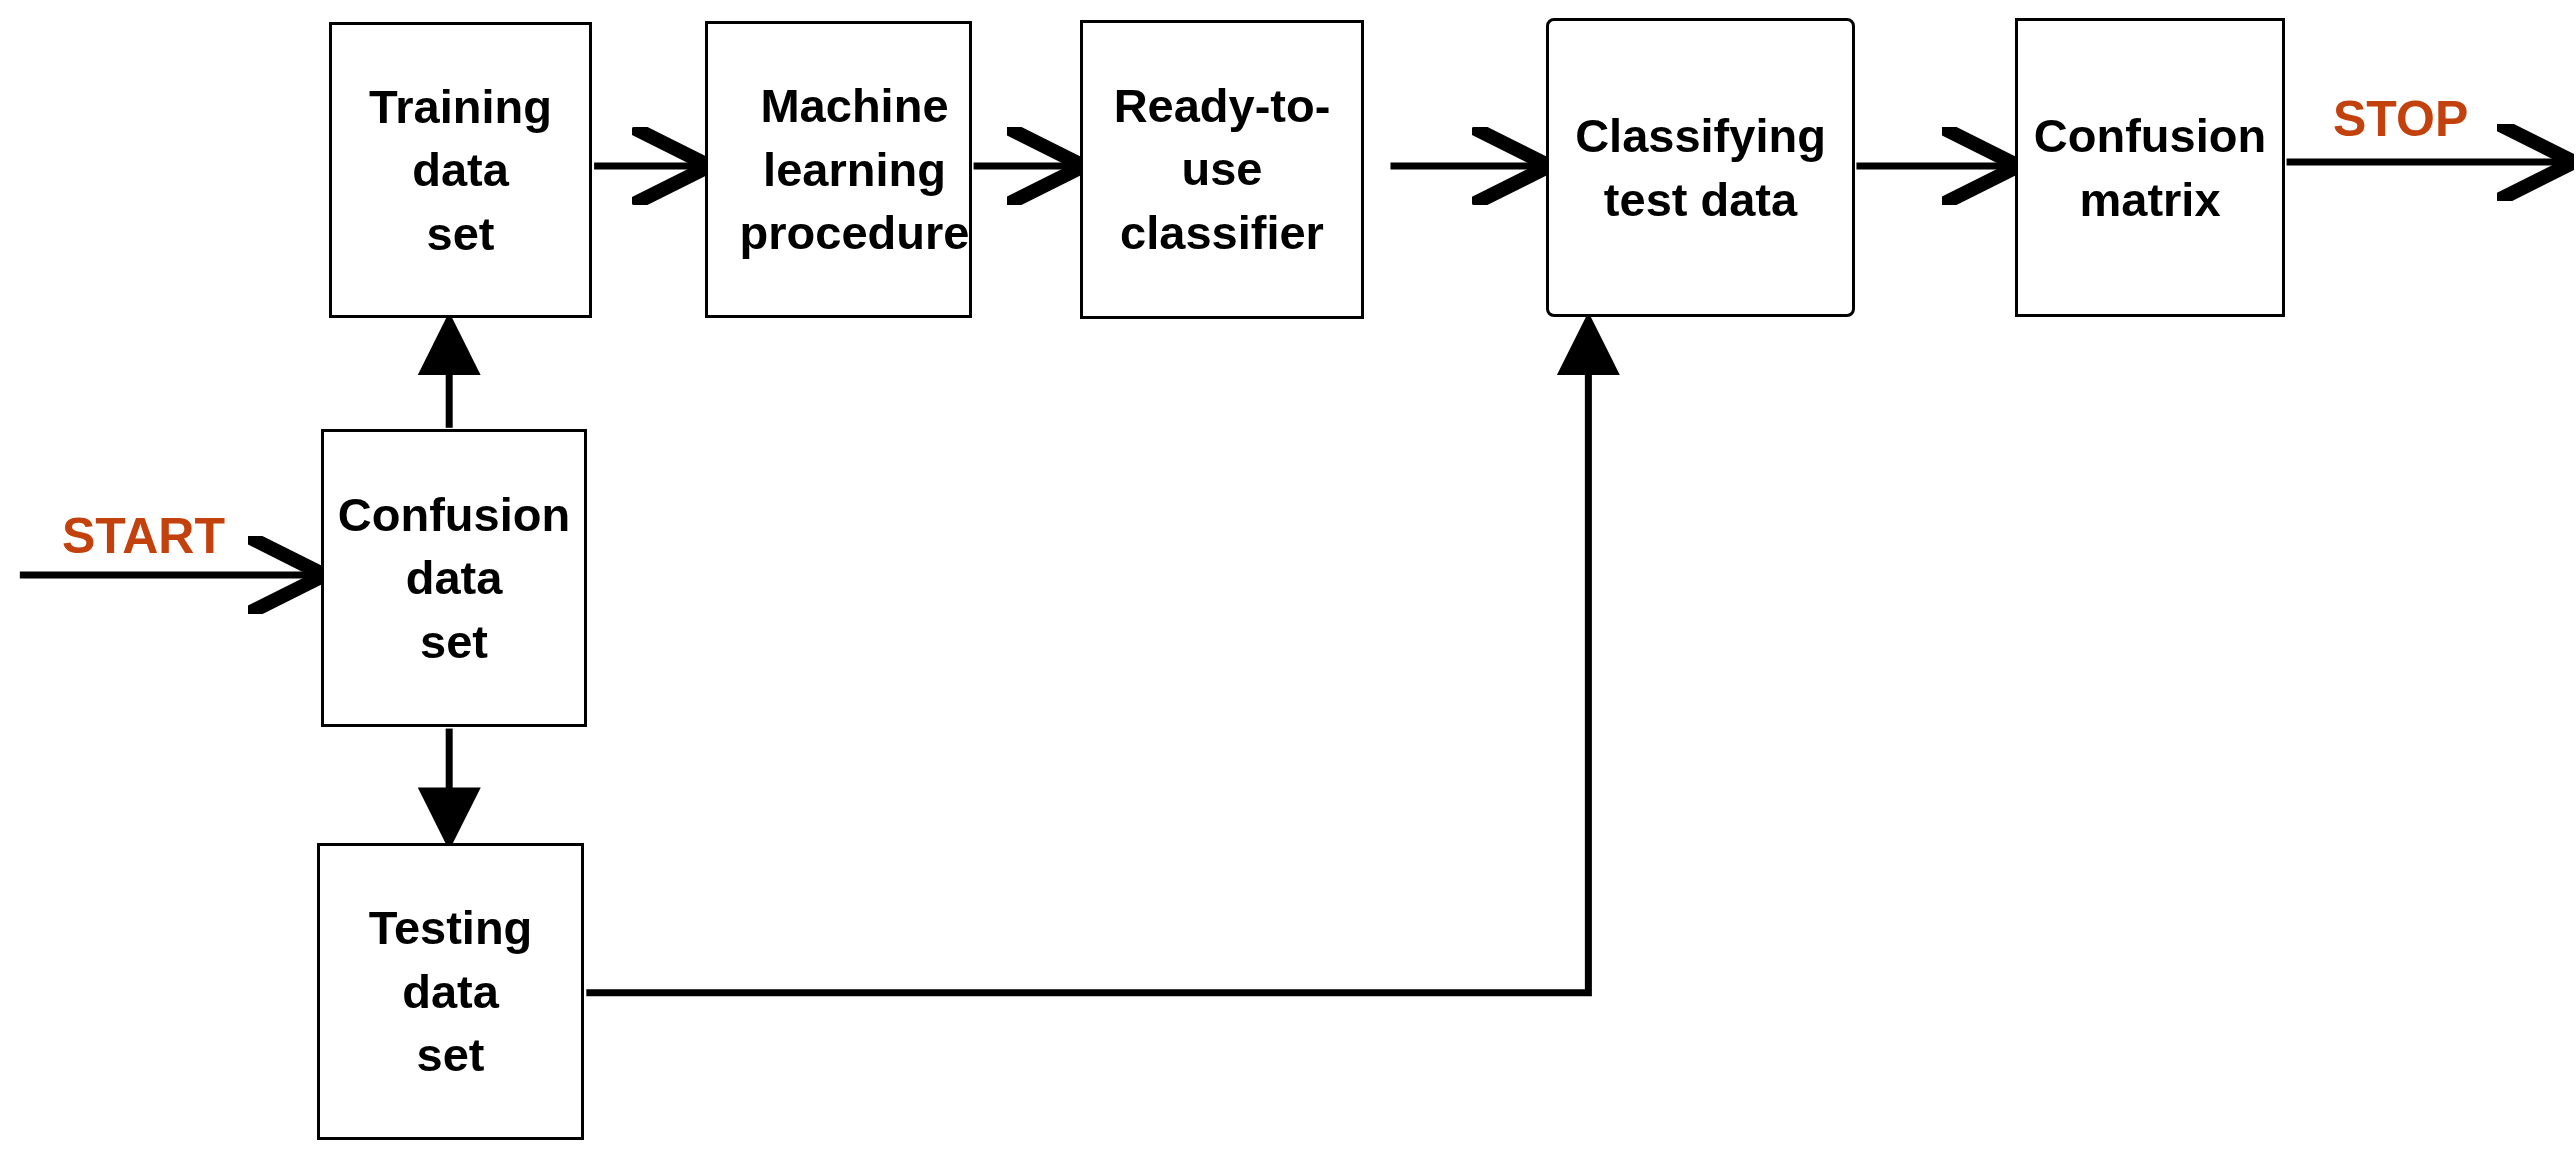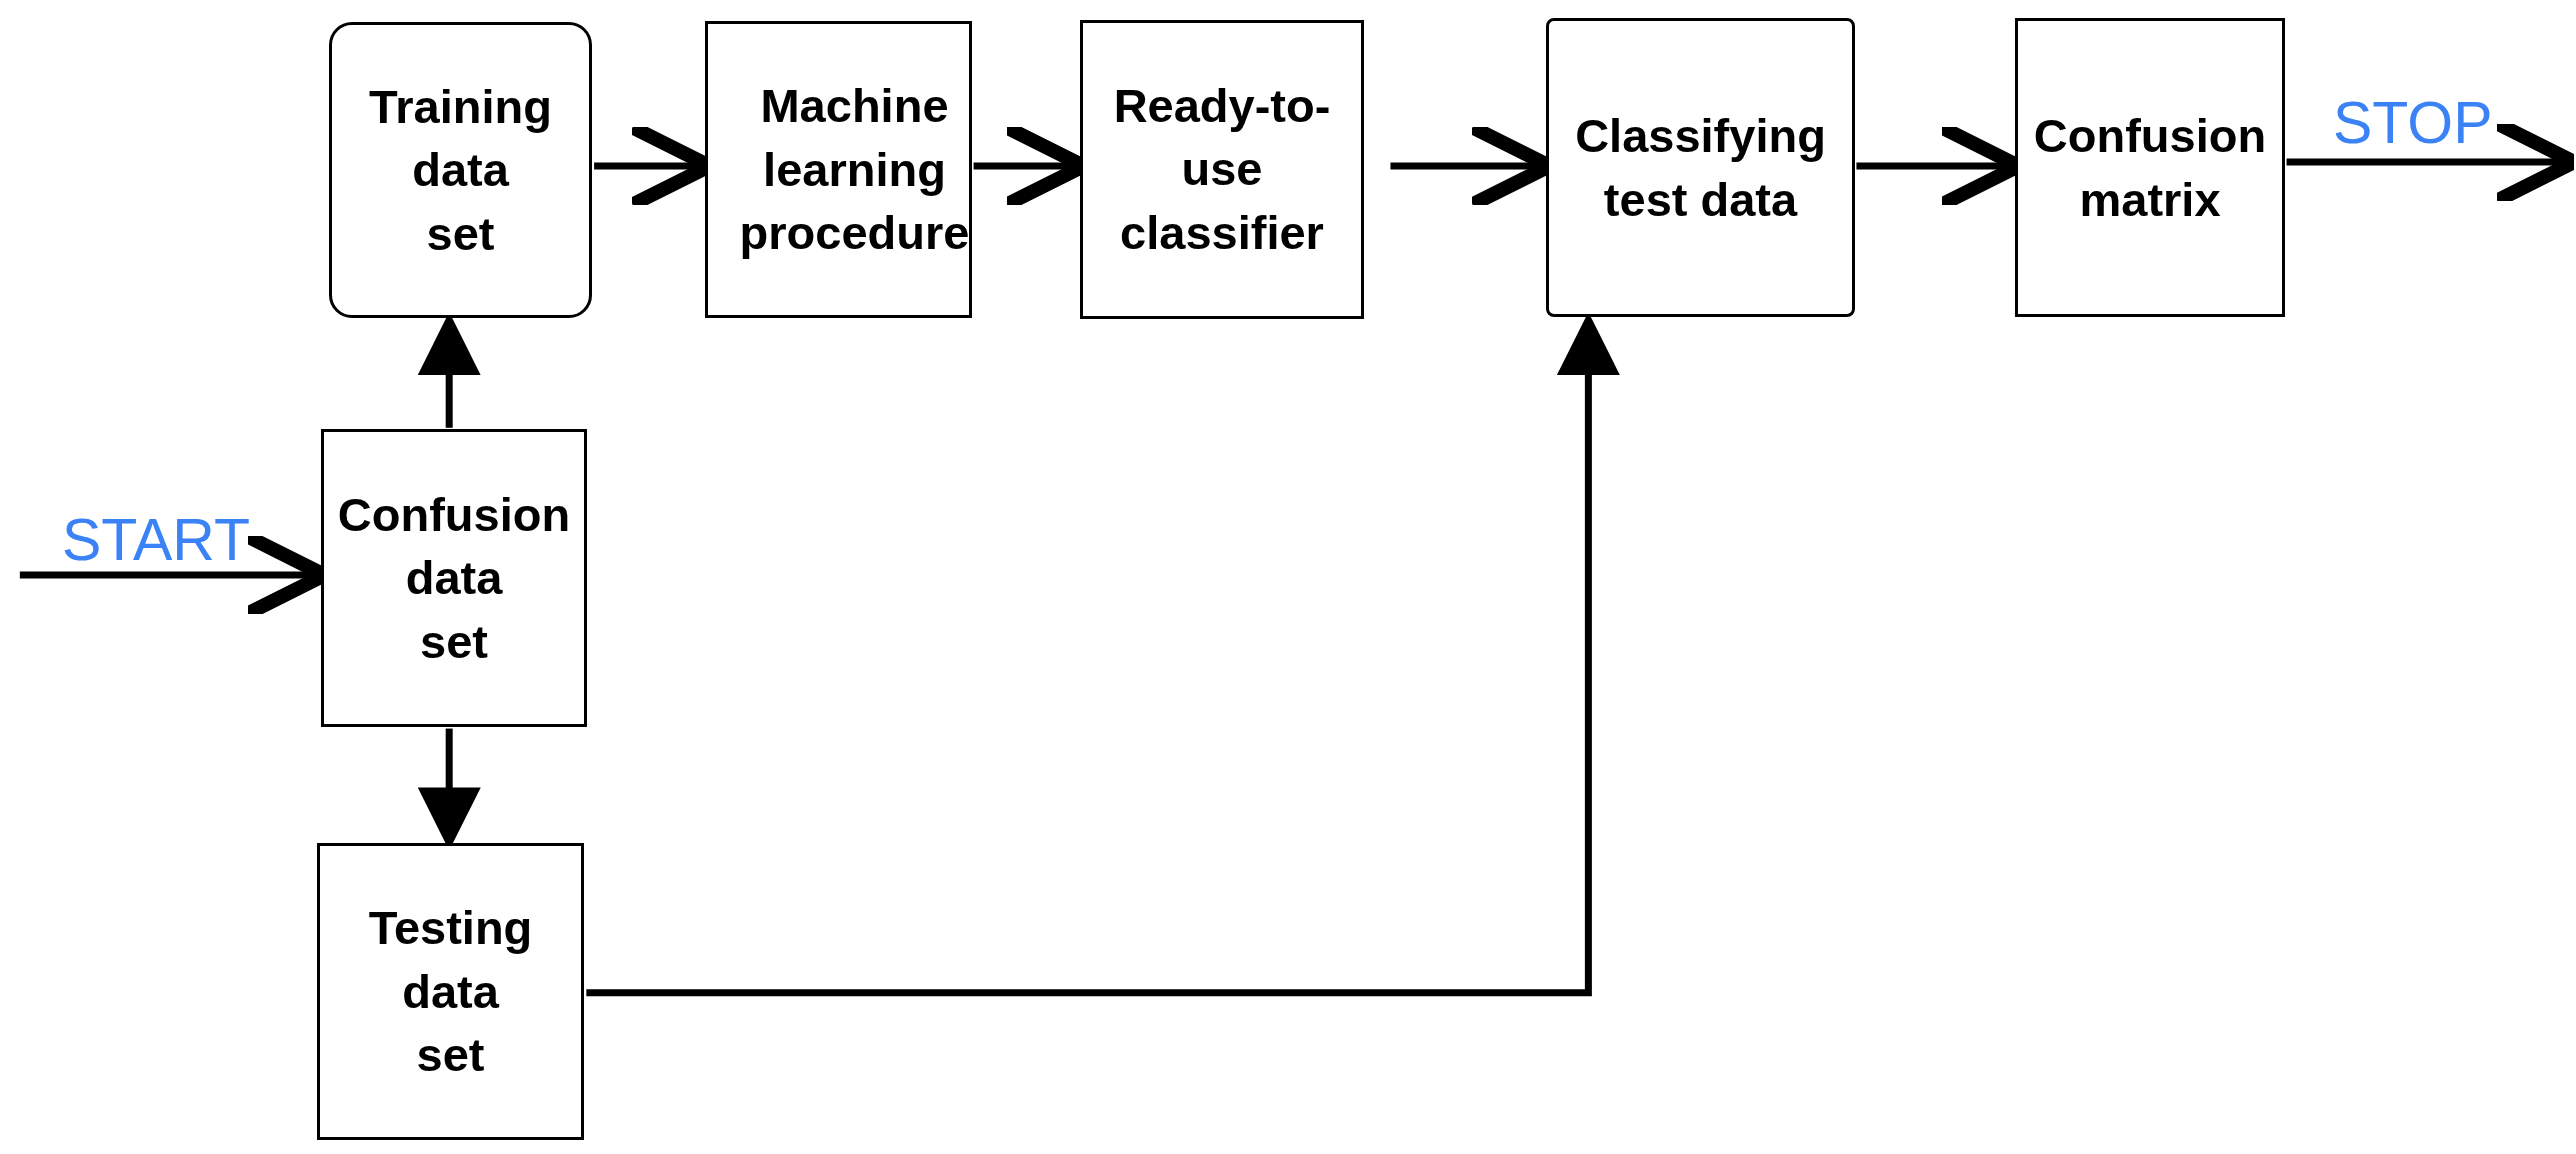--- a/index.html
+++ b/index.html
@@ -37,28 +37,28 @@
     font-weight: bold;
     font-size: 47px;
     line-height: 1.35;
     color: #000000;
     white-space: pre-line;
     padding: 0 4.7px;
   }
   .term-label {
     position: absolute;
     font-family: "Liberation Sans", sans-serif;
-    font-weight: normal;
-    font-size: 59px;
+    font-weight: bold;
+    font-size: 50px;
     line-height: 1;
-    color: #3b82f6;
+    color: #c2410c;
     white-space: nowrap;
   }
   
-  #node-training        { left: 329px;  top: 22px;   width: 263px; height: 296px; border-radius: 23px; }
+  #node-training        { left: 329px;  top: 22px;   width: 263px; height: 296px; }
   #node-ml-procedure    { left: 705px;  top: 21px;   width: 267px; height: 297px; padding-left: 32px; }
   #node-classifier      { left: 1080px; top: 19.5px;   width: 284px; height: 299px; }
   #node-classifying     { left: 1546px; top: 18px;   width: 309px; height: 299px; border-radius: 8px; }
   #node-confusion       { left: 2015px; top: 18px;   width: 270px; height: 299px; }
   #node-empirical       { left: 321px;  top: 429px;  width: 266px; height: 298px; }
   #node-testing         { left: 317px;  top: 843px; width: 267px; height: 297px; }
   
   #label-start { left: 62px;   top: 511px; }
   #label-stop  { left: 2333px; top: 94px; }
 </style>

